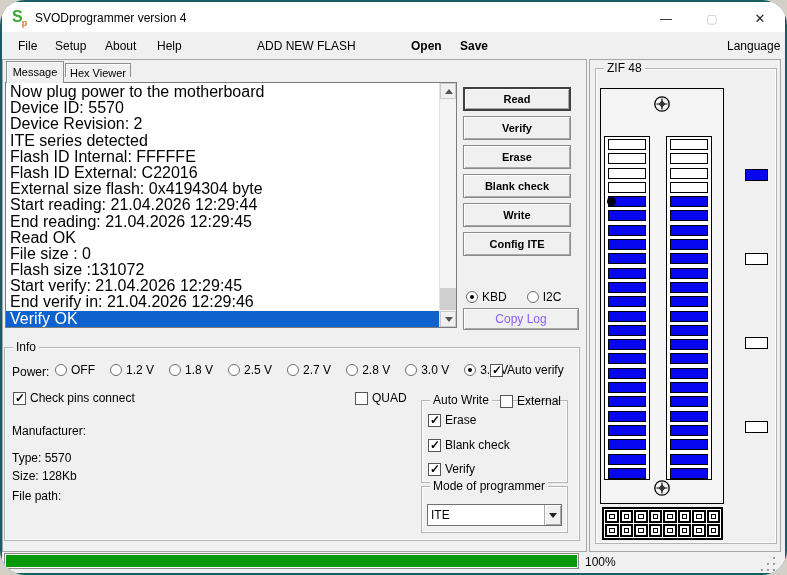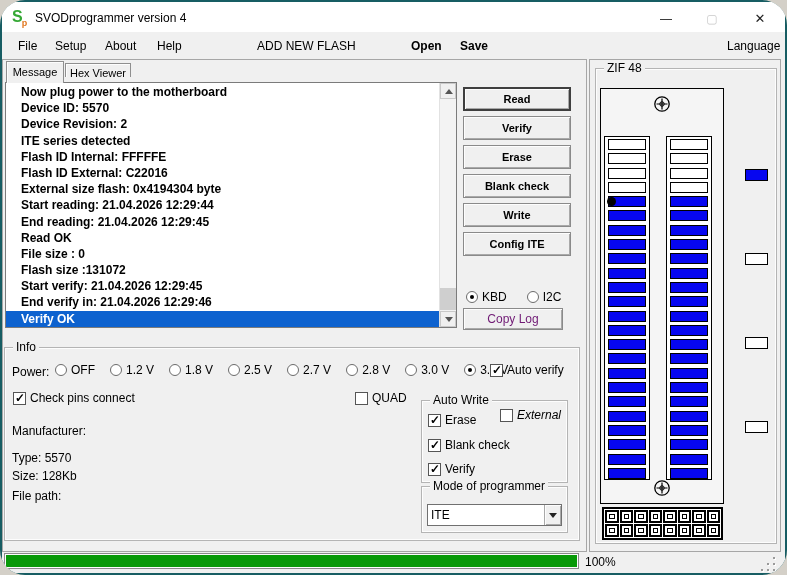--- a/index.html
+++ b/index.html
@@ -28,37 +28,37 @@
   .panel.right { left:589px; top:59px; width:192px; height:493px; }
 
   
   .tab { position:absolute; background:#f0f0f0; border:1px solid #8f8f8f; border-bottom:none; font-size:11px; text-align:center; z-index:3; box-shadow:inset 1px 1px 0 #fdfdfd; }
   .tab.active { left:6px; top:61px; width:58px; height:22px; line-height:20px; }
   .tab.inactive { left:65px; top:63px; width:66px; height:14px; line-height:18px; }
 
   
   .logbox { position:absolute; left:5px; top:82px; width:452px; height:246px; background:#fff; border:1px solid #7b7b7b; z-index:2; }
   .log-list { position:absolute; left:0; top:1px; right:17px; bottom:0; overflow:hidden; }
-  .log-line { height:16.2px; line-height:16.2px; font-size:12px; color:#000; padding-left:15px; white-space:nowrap;font-weight:bold; }
+  .log-line { height:16.2px; line-height:16.2px; font-size:16px; color:#000; padding-left:4px; white-space:nowrap; }
   .log-line.selected { background:var(--accent,#0d62cf); color:#fff; }
   .scrollbar { position:absolute; right:0; top:0; bottom:0; width:17px; background:#f3f3f3; border-left:1px solid #e2e2e2; }
   .sb-btn { position:absolute; left:0; width:16px; height:16px; background:#f0f0f0; border:1px solid #c9c9c9; }
   .sb-btn.up { top:0; }
   .sb-btn.down { bottom:0; }
   .sb-btn::after { content:""; position:absolute; left:4px; border-left:4px solid transparent; border-right:4px solid transparent; }
   .sb-btn.up::after { top:5px; border-bottom:5px solid #555; }
   .sb-btn.down::after { top:5px; border-top:5px solid #555; }
   .sb-thumb { position:absolute; left:0; bottom:17px; width:16px; height:22px; background:#cfcfcf; }
 
   
   .actions { position:absolute; left:463px; top:87px; width:108px; }
   .win-btn { display:block; width:108px; height:24px; margin-bottom:5px; background:#f0f0f0; border:1px solid #8a8a8a; box-shadow:inset 1px 1px 0 #fdfdfd, inset -1px -1px 0 #a9a9a9; font-size:11px; font-weight:bold; color:#000; }
   .win-btn.default { border:2px solid #3f3f3f; }
   .iface-row { position:absolute; left:466px; top:290px; display:flex; gap:20px; align-items:center; }
-  .copy-log { position:absolute; left:463px; top:308px; width:100px; height:22px; background:#f0f0f0; border:1px solid #8a8a8a; box-shadow:inset 1px 1px 0 #fdfdfd, inset -1px -1px 0 #a9a9a9; font-size:12px; color:#701a75; }
+  .copy-log { position:absolute; left:463px; top:308px; width:116px; height:22px; background:#f0f0f0; border:1px solid #8a8a8a; box-shadow:inset 1px 1px 0 #fdfdfd, inset -1px -1px 0 #a9a9a9; font-size:12px; color:#8b5cf6; }
 
   
   .radio { display:inline-block; width:12px; height:12px; border-radius:50%; background:#fff; border:1px solid #6b6b6b; position:relative; flex:none; }
   .radio.checked::after { content:""; position:absolute; left:3px; top:3px; width:4px; height:4px; border-radius:50%; background:#000; }
   .cb { display:inline-block; width:13px; height:13px; background:#fff; border:1px solid #555; position:relative; flex:none; }
   .cb.checked::after { content:"✓"; position:absolute; left:1px; top:-2px; font-size:12px; font-weight:bold; color:#000; }
   .opt-item, .cb-item { display:inline-flex; align-items:center; gap:4px; font-size:12px; color:#000; }
 
   
   .groupbox { position:absolute; border:1px solid #b4b4b4; box-shadow:inset 0 0 0 1px #fdfdfd; }
@@ -85,21 +85,21 @@
   .info-group { left:4px; top:347px; width:576px; height:194px; }
   .power-label { position:absolute; left:12px; top:365px; font-size:12px; }
   .power-options { position:absolute; left:55px; top:363px; display:flex; gap:15px; align-items:center; }
   .auto-verify { position:absolute; left:490px; top:363px; }
   .check-pins { position:absolute; left:13px; top:391px; }
   .quad { position:absolute; left:355px; top:391px; }
   .info-text { position:absolute; left:12px; font-size:12px; color:#000; }
 
   .aw-group { left:421px; top:400px; width:147px; height:83px; }
   .aw-options .cb-item { position:absolute; }
-  .aw-0 { left:428px; top:413px; } .aw-1 { left:500px; top:408px;font-style:italic; }
+  .aw-0 { left:428px; top:413px; } .aw-1 { left:500px; top:394px; }
   .aw-2 { left:428px; top:438px; } .aw-3 { left:428px; top:462px; }
   .mode-group { left:421px; top:486px; width:147px; height:47px; }
   .combo { position:absolute; left:427px; top:504px; width:135px; height:22px; background:#fff; border:1px solid #707070; }
   .combo-value { position:absolute; left:3px; top:3px; font-size:12px; }
   .combo-btn { position:absolute; right:0; top:0; width:17px; height:20px; background:#f0f0f0; border:none; border-left:1px solid #a9a9a9; box-shadow:inset 1px 1px 0 #fdfdfd, inset -1px -1px 0 #a9a9a9; }
   .combo-btn::after { content:""; position:absolute; left:4px; top:8px; border-left:4px solid transparent; border-right:4px solid transparent; border-top:5px solid #222; }
 
   
   .progress { position:absolute; left:4px; top:553px; width:575px; height:16px; border:1px solid #8a8a8a; background:#fdfdfd; }
   .progress-fill { position:absolute; left:1px; top:1px; bottom:1px; background:var(--green,#089908); }

